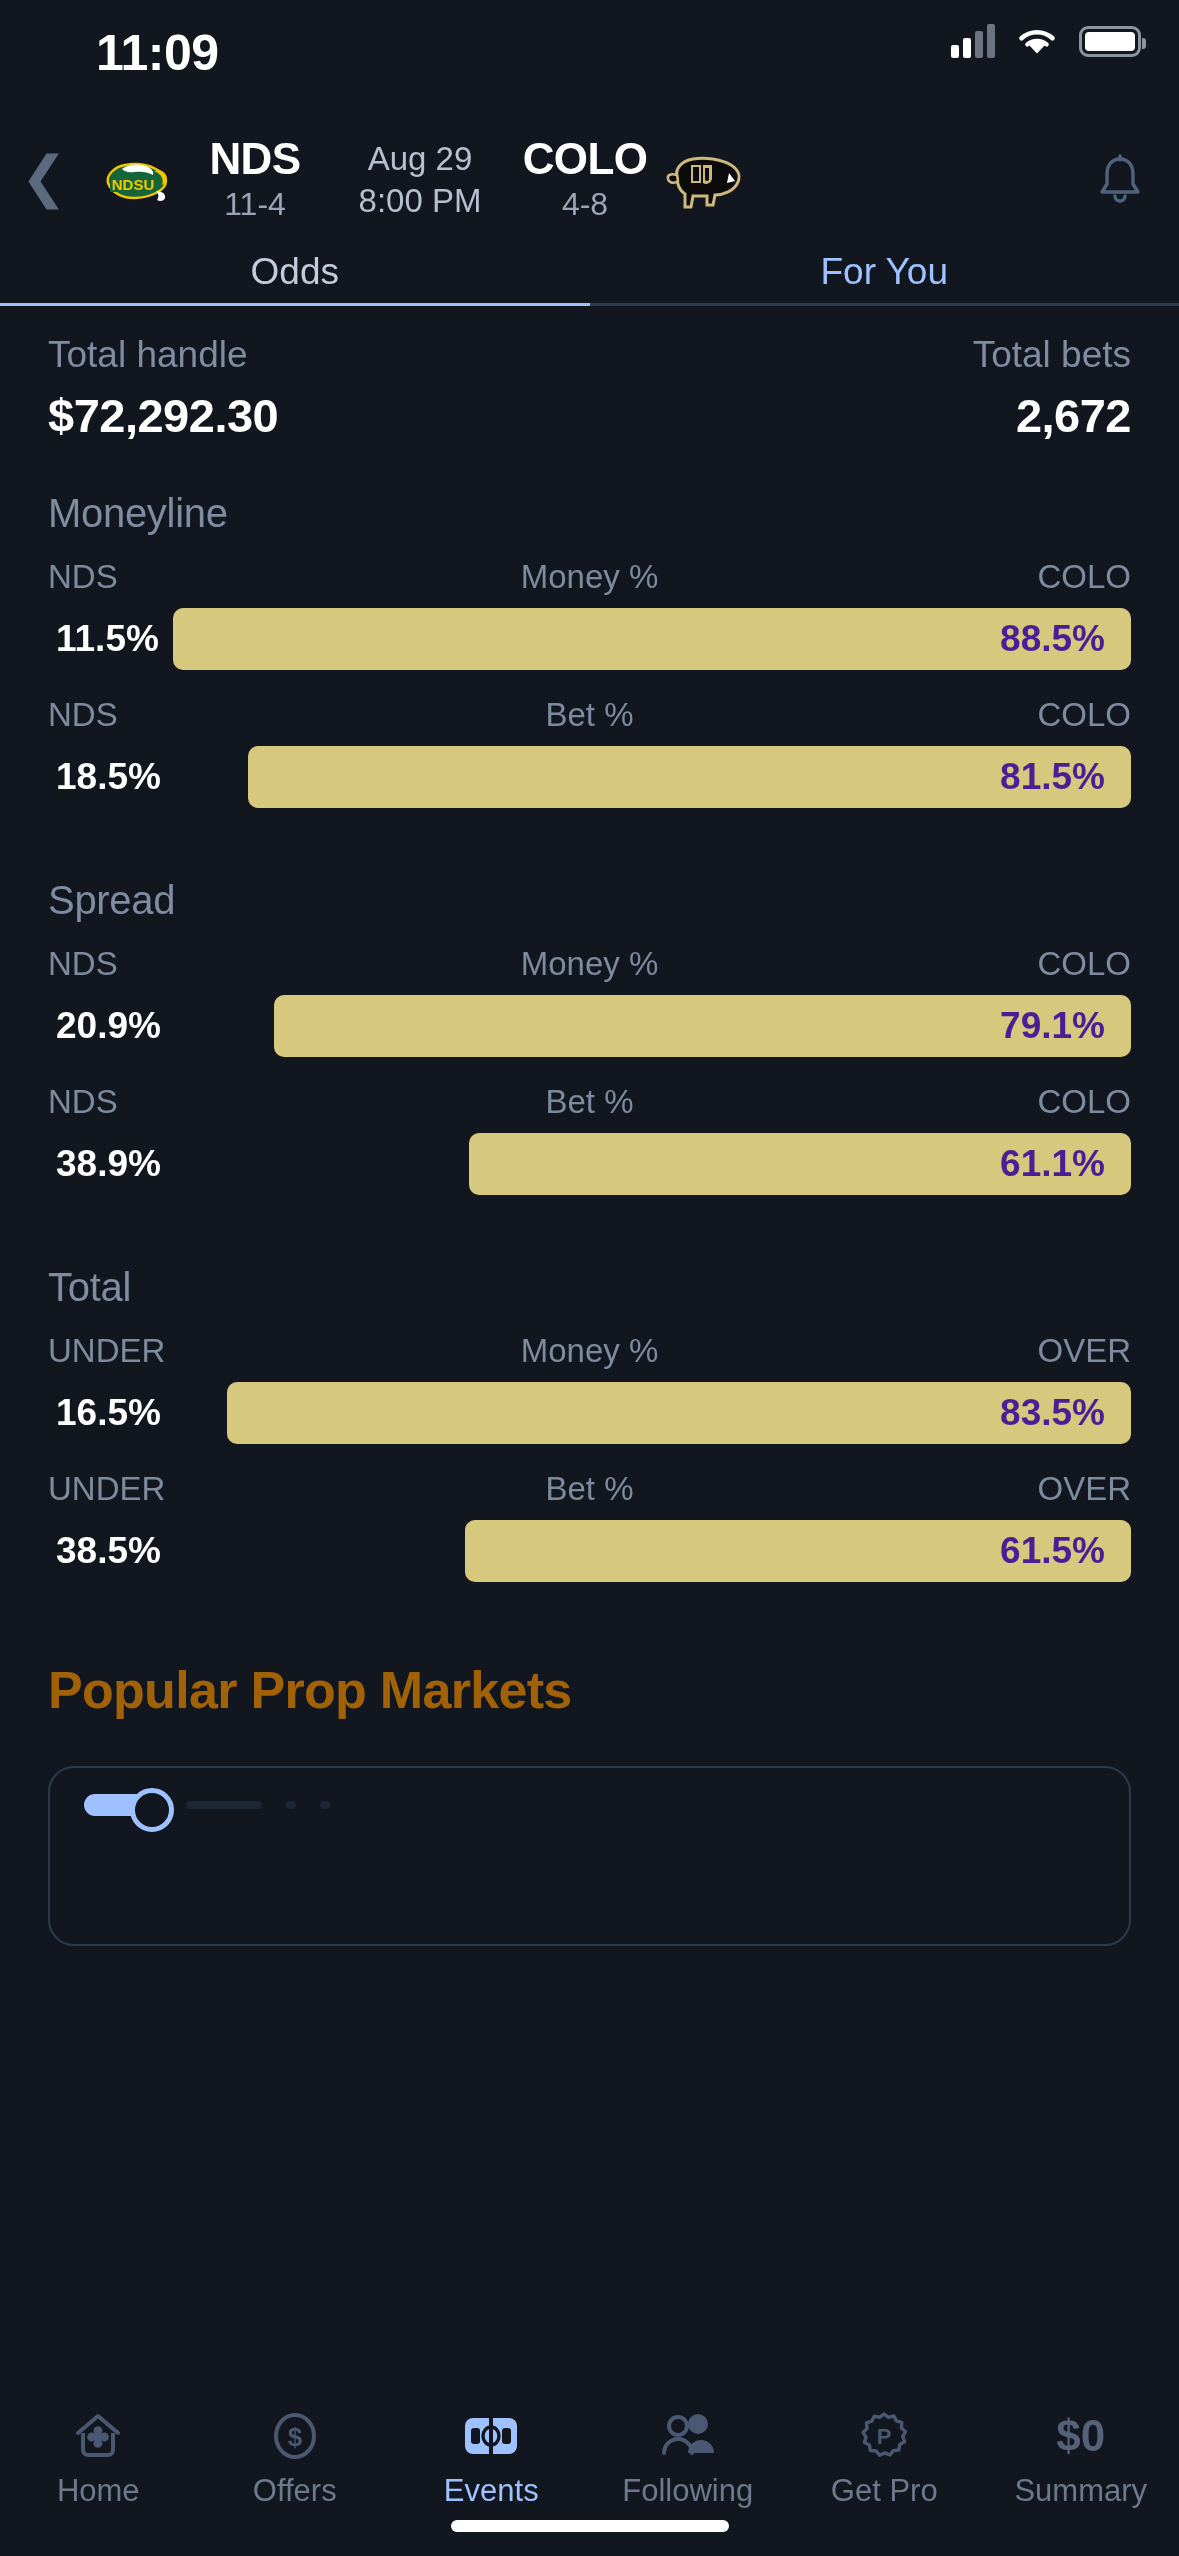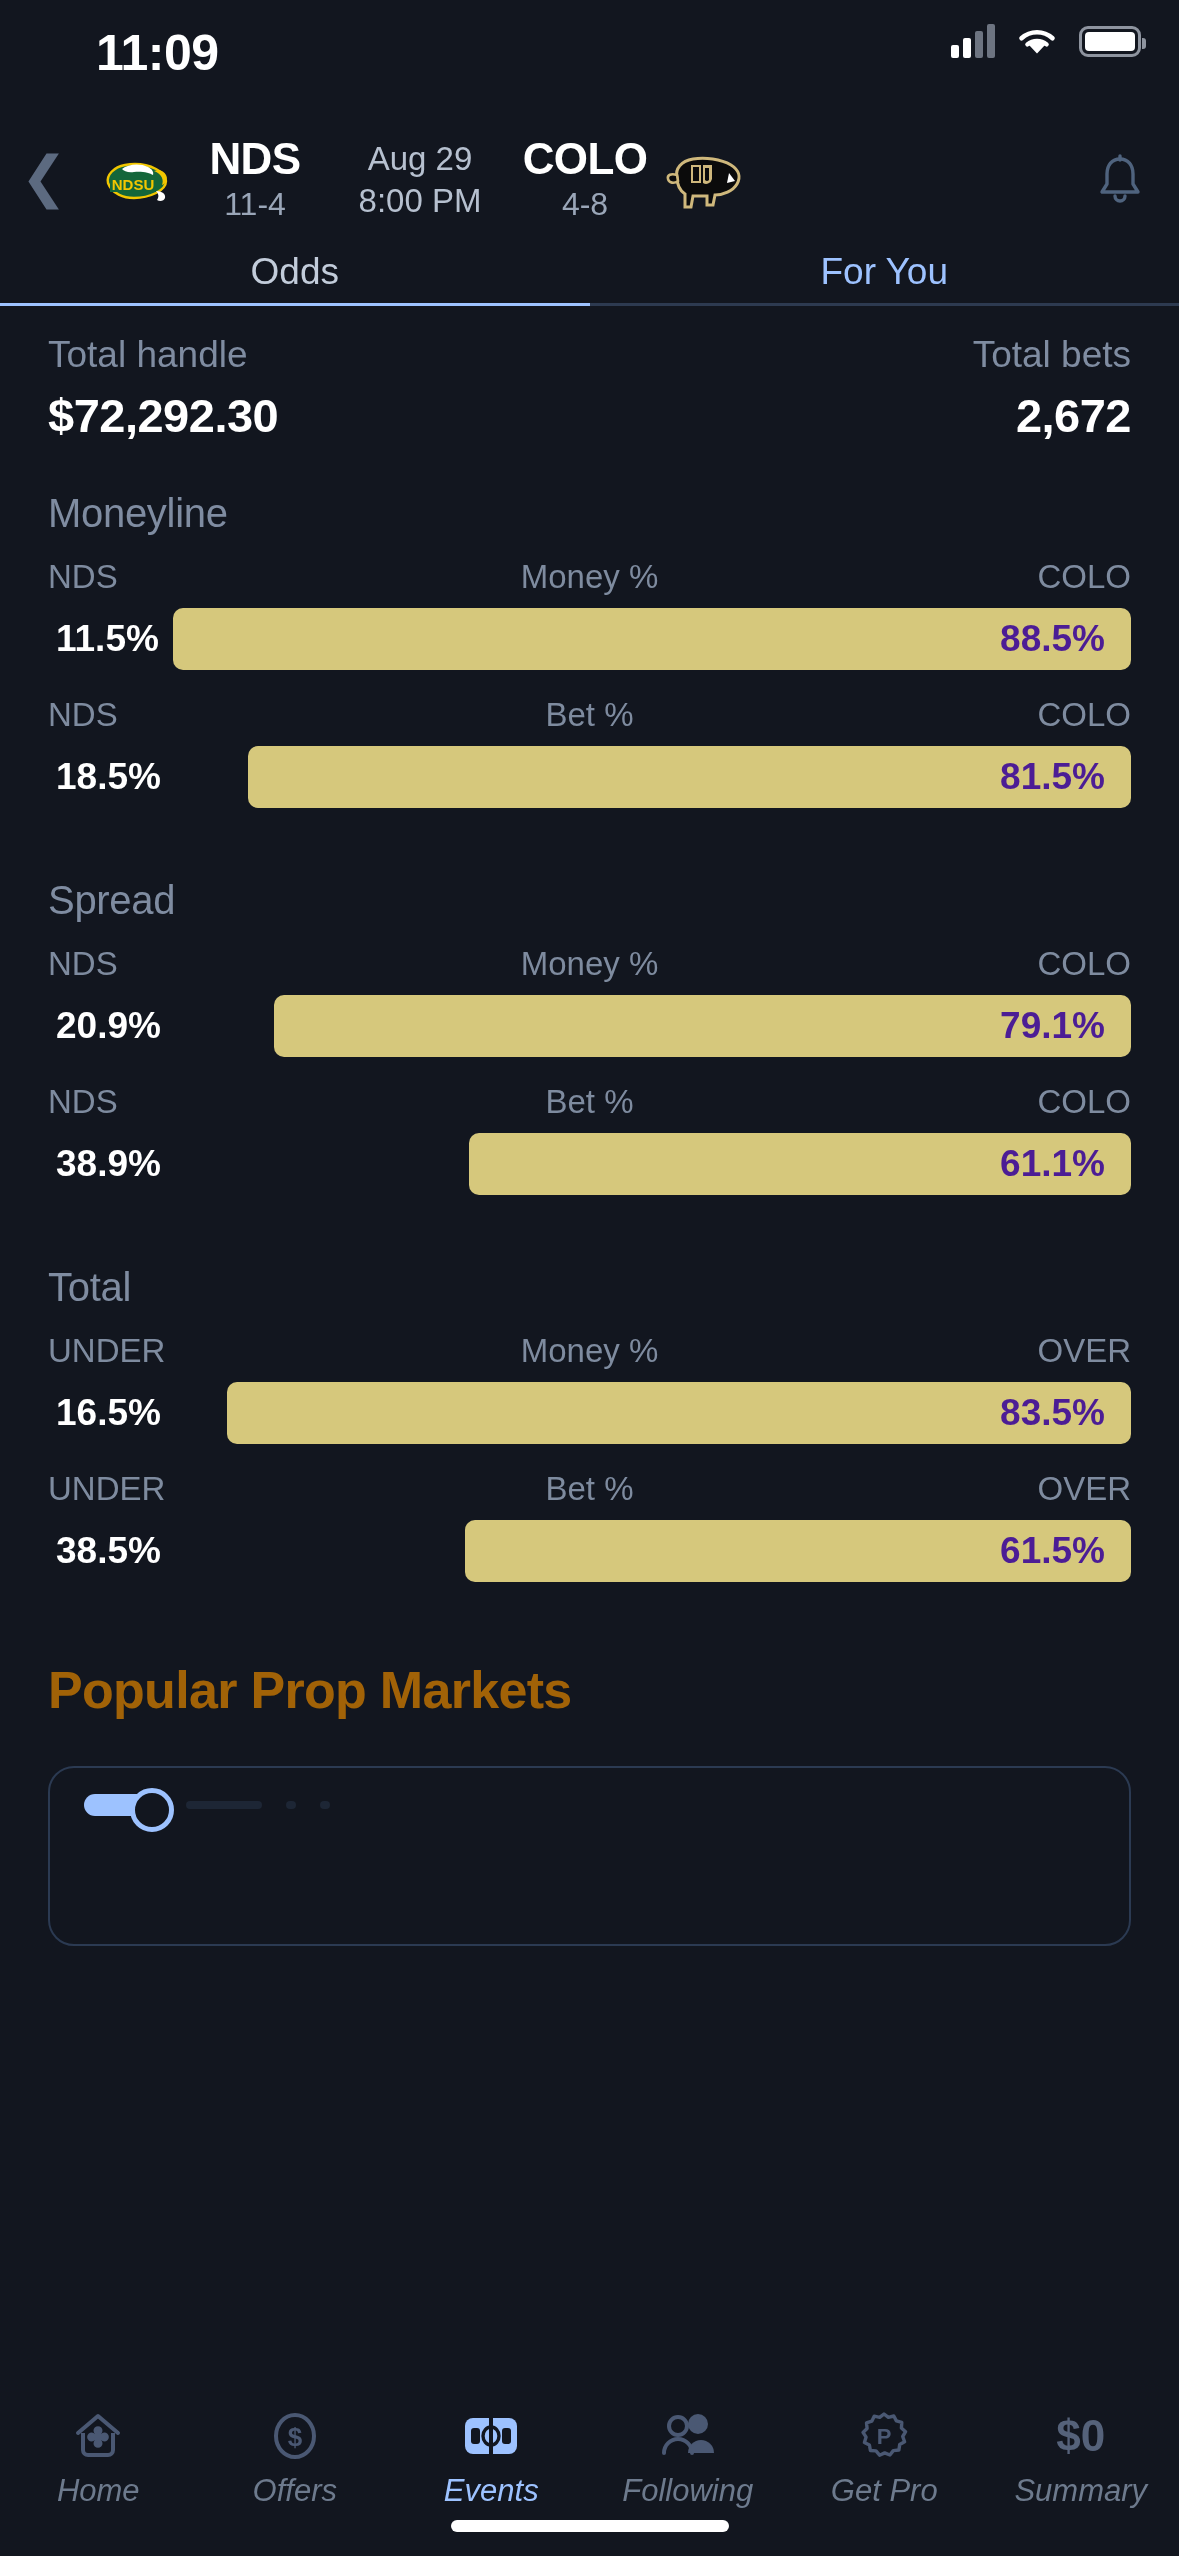--- a/index.html
+++ b/index.html
@@ -159,21 +159,21 @@
   .ph-l3{ width:10px; }
 
   
   .bottomnav{
     position:absolute; left:0; bottom:0; width:1179px; height:161px;
     background:#12161f; display:flex; align-items:flex-start; padding-top:14px;
   }
   .navitem{
     flex:1; display:flex; flex-direction:column; align-items:center; gap:10px;
   }
-  .navitem .nlabel{ font-size:31px; font-weight:400; color:#6d7a8d;font-style:italic; }
+  .navitem .nlabel{ font-size:31px; font-weight:400; color:#6d7a8d; }
   .navitem.active .nlabel{ color:#9dc2ff; font-weight:500; }
   .navicon{ height:54px; display:flex; align-items:center; justify-content:center; }
   .moneyword{ color:#55627a; font-size:44px; font-weight:700; line-height:1; }
   .homeindicator{
     position:absolute; left:50%; transform:translateX(-50%); bottom:24px;
     width:278px; height:12px; background:#ffffff; border-radius:6px;
   }
 </style>
 </head>
 <body>

